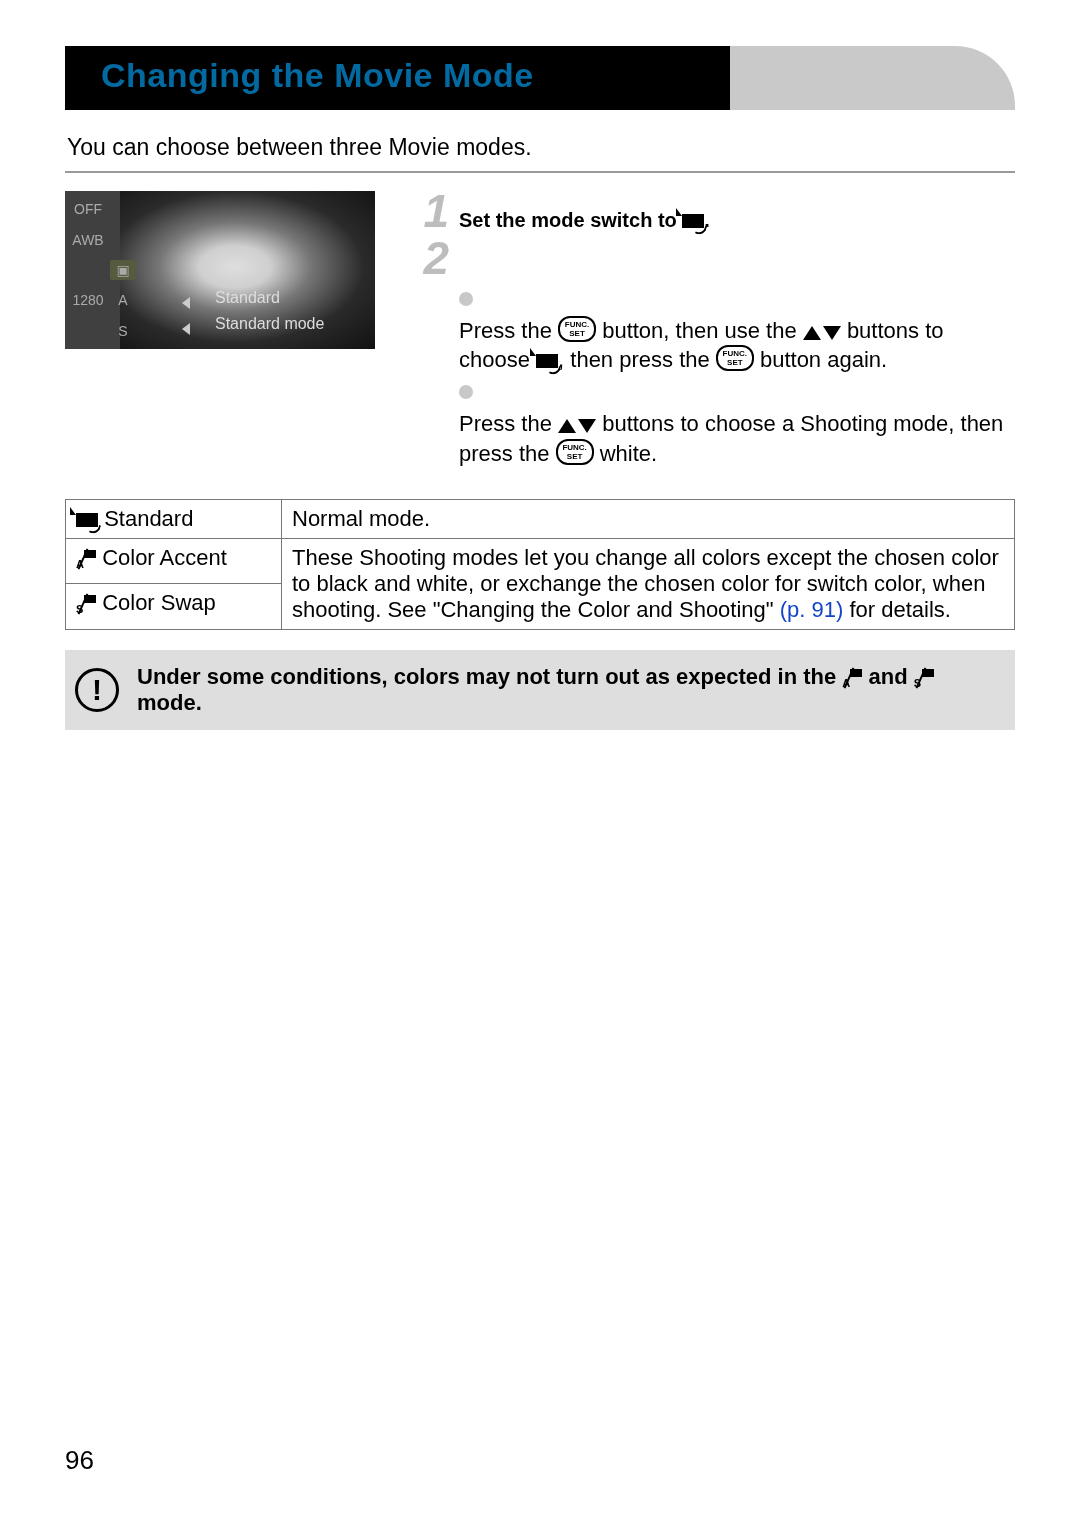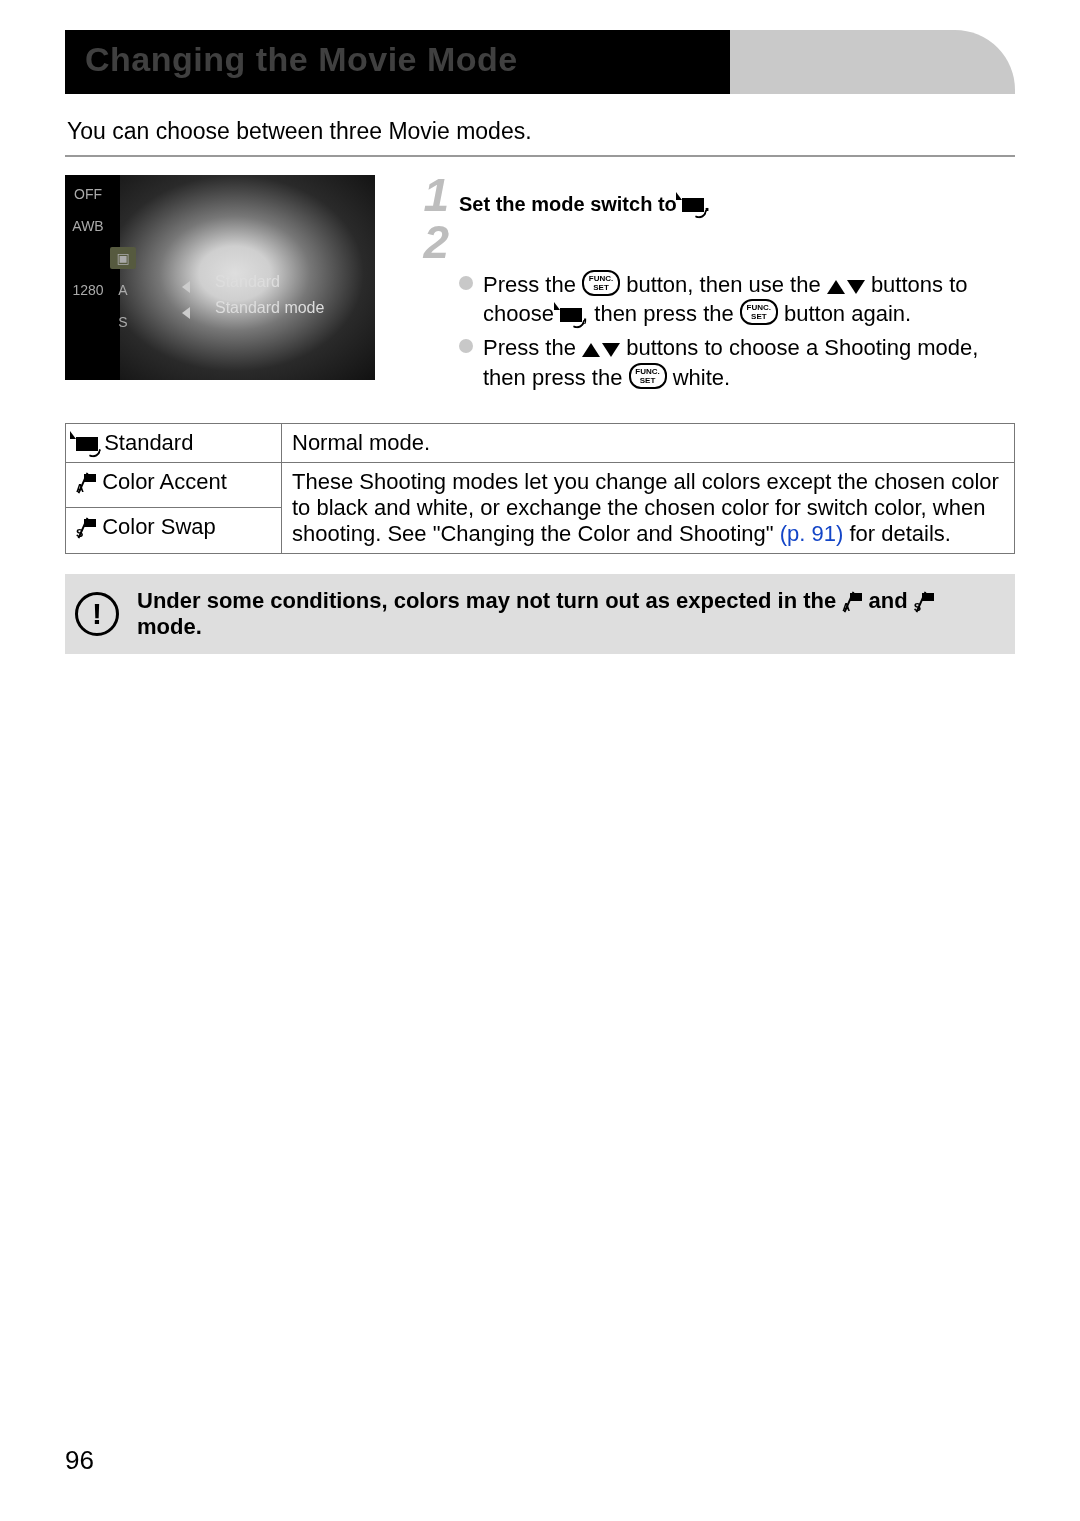--- a/index.html
+++ b/index.html
@@ -33,25 +33,25 @@
   .title-bar .black {
     position: absolute;
     left: 0;
     top: 0;
     bottom: 0;
     right: 30%;
     background: #000;
   }
   .title-bar h1 {
     position: relative;
-    margin: 0;
+    margin: 16px;
     padding: 10px 0 0 20px;
     font-size: 34px;
     font-weight: 900;
-    color: #404040;
+    color: #0369a1;
     letter-spacing: 0.5px;
   }
 
   .intro {
     font-size: 23px;
     margin: 0 0 8px 2px;
   }
 
   hr.sep {
     border: none;
@@ -63,23 +63,23 @@
   .cols {
     display: flex;
     gap: 40px;
     margin-bottom: 16px;
   }
   .lcd {
     width: 310px;
     flex: 0 0 310px;
   }
   .lcd-frame {
-    background: #000000;
+    background: #404040;
     width: 310px;
-    height: 205px;
+    height: 158px;
     position: relative;
     box-sizing: border-box;
     overflow: hidden;
   }
   .lcd-frame .photo {
     position: absolute;
     left: 55px;
     right: 0;
     top: 0;
     bottom: 0;
@@ -172,20 +172,21 @@
   .step-body {
     margin: 4px 0 14px 44px;
     font-size: 22px;
     line-height: 1.35;
   }
   .bullet-row {
     display: flex;
     align-items: flex-start;
     gap: 10px;
     margin-bottom: 4px;
+    flex-direction: column;
   }
   .bullet-dot {
     width: 14px;
     height: 14px;
     border-radius: 50%;
     background: #c8c8c8;
     margin-top: 6px;
     flex: 0 0 14px;
   }
   .bullet-text { flex: 1 1 auto; }

